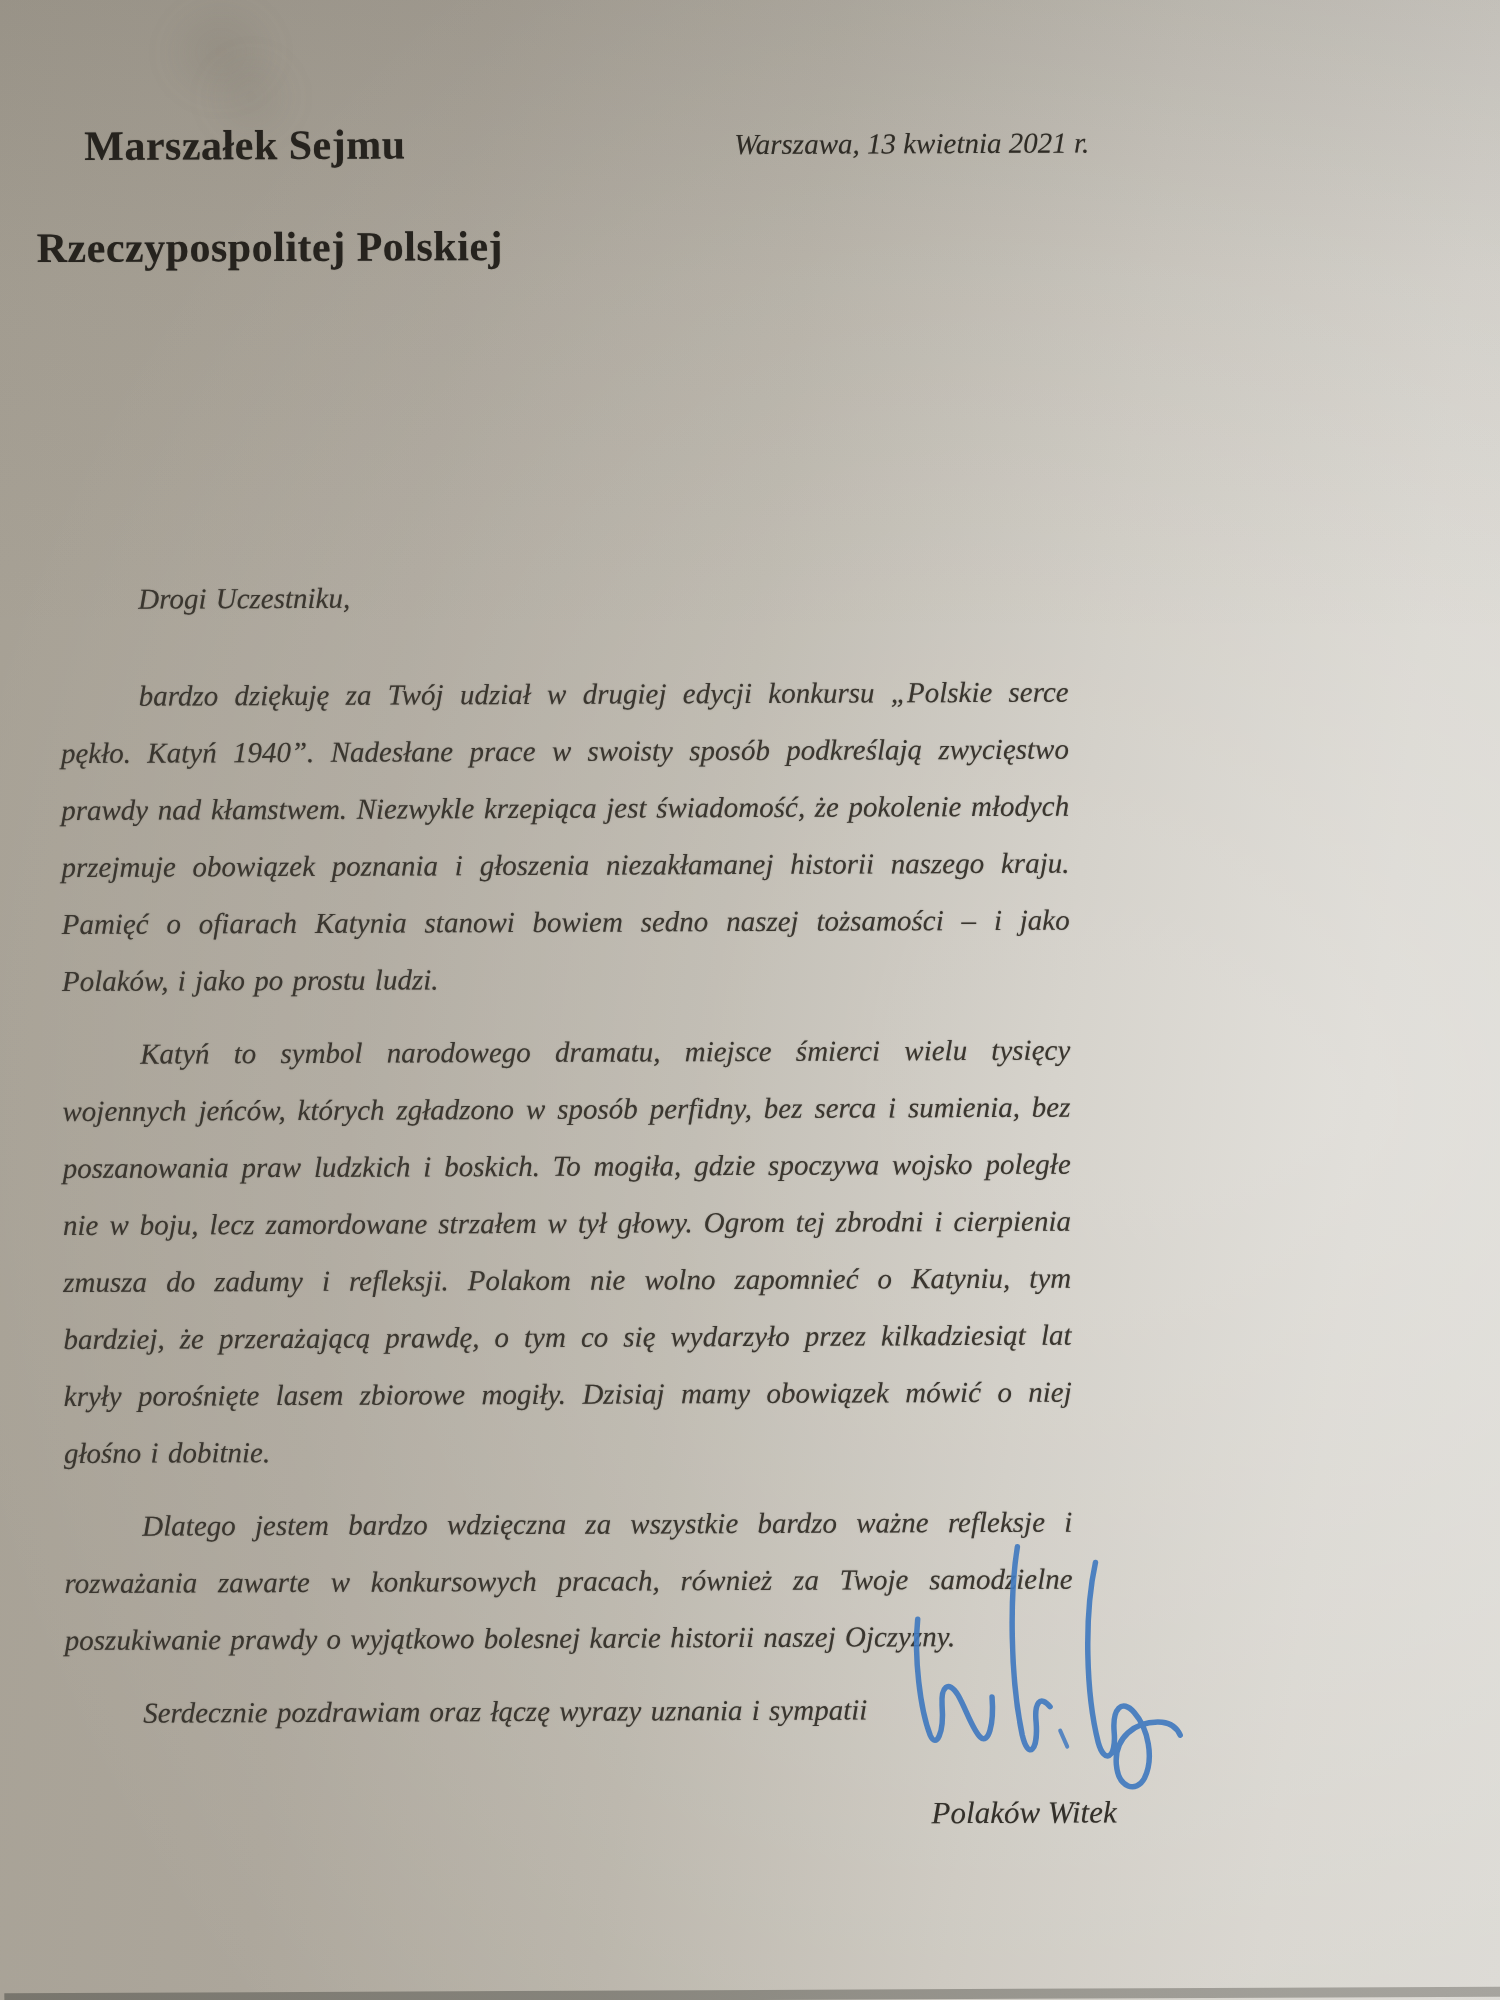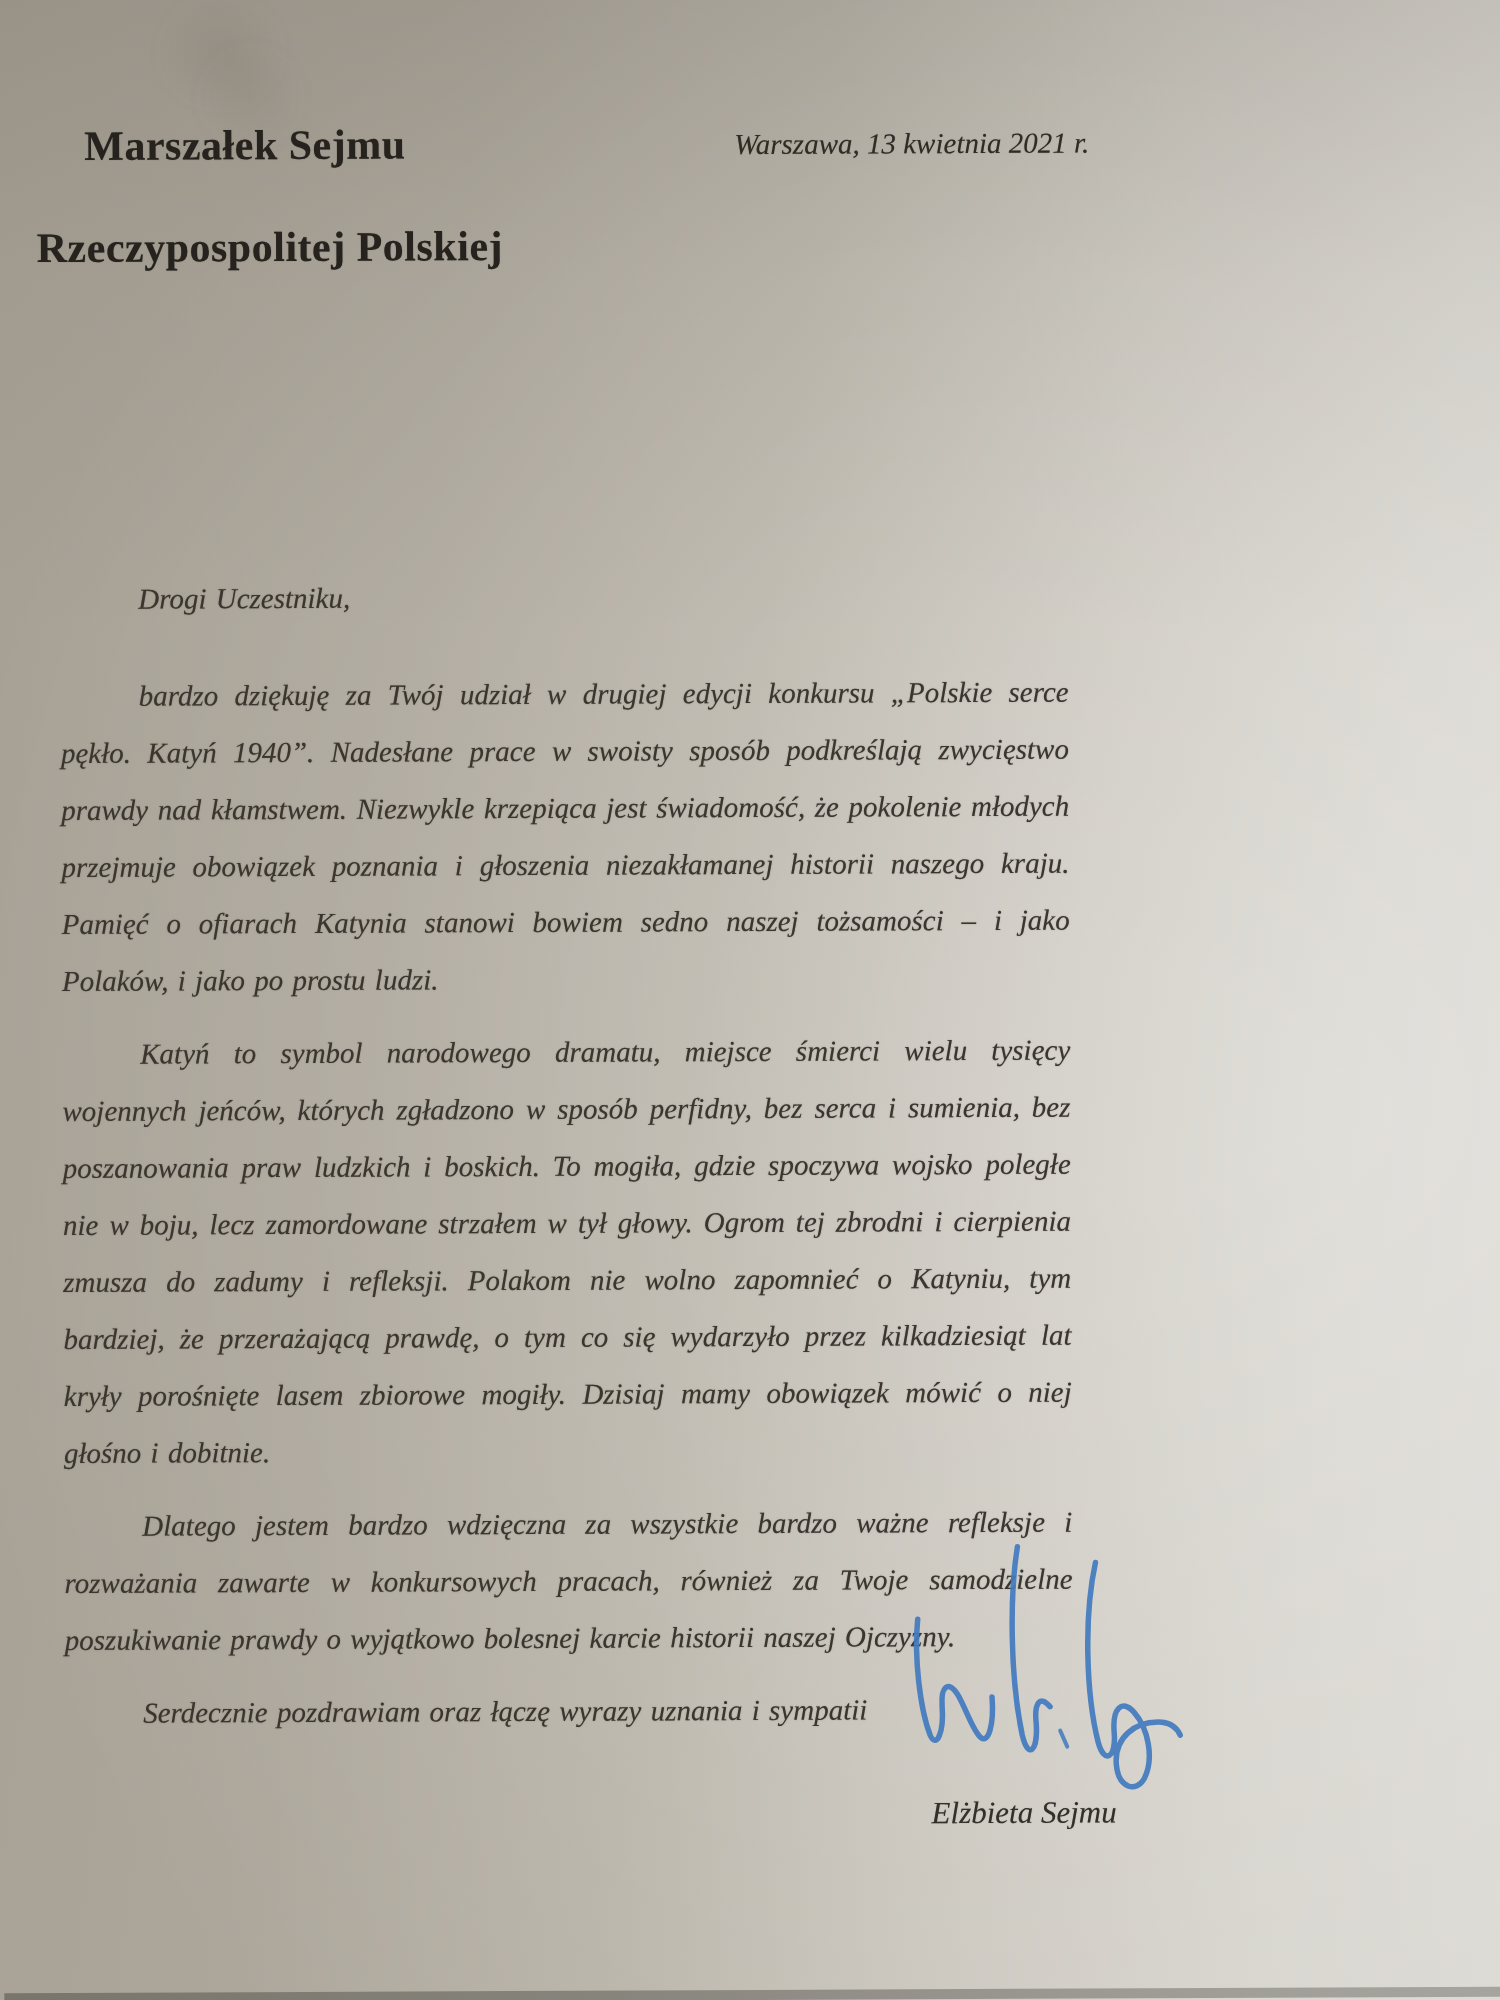--- a/index.html
+++ b/index.html
@@ -147,16 +147,16 @@
 
     <path d="M18,82 C14,120 20,172 30,198 C36,212 44,196 42,168 C41,150 48,142 58,158 C66,172 72,192 80,200 C88,208 94,188 92,160"></path>
 
     <path d="M118,10 C110,58 110,140 122,198 C128,224 138,214 136,186 C134,166 140,158 150,170"></path>
 
     <path class="thin" d="M160,194 l7,16"></path>
 
     <path d="M196,26 C184,80 186,158 198,206 C204,228 216,222 214,196 C212,172 222,162 234,176 C248,192 254,222 244,242 C236,257 218,252 216,228 C214,202 234,184 262,186 C271,187 277,192 280,199"></path>
   </svg>
 
-  <div class="signed-name">Elżbieta Sejmu</div>
+  <div class="signed-name">Polaków Witek</div>
 
   <div class="bottom-edge"></div>
 </div>
 
 </body></html>

